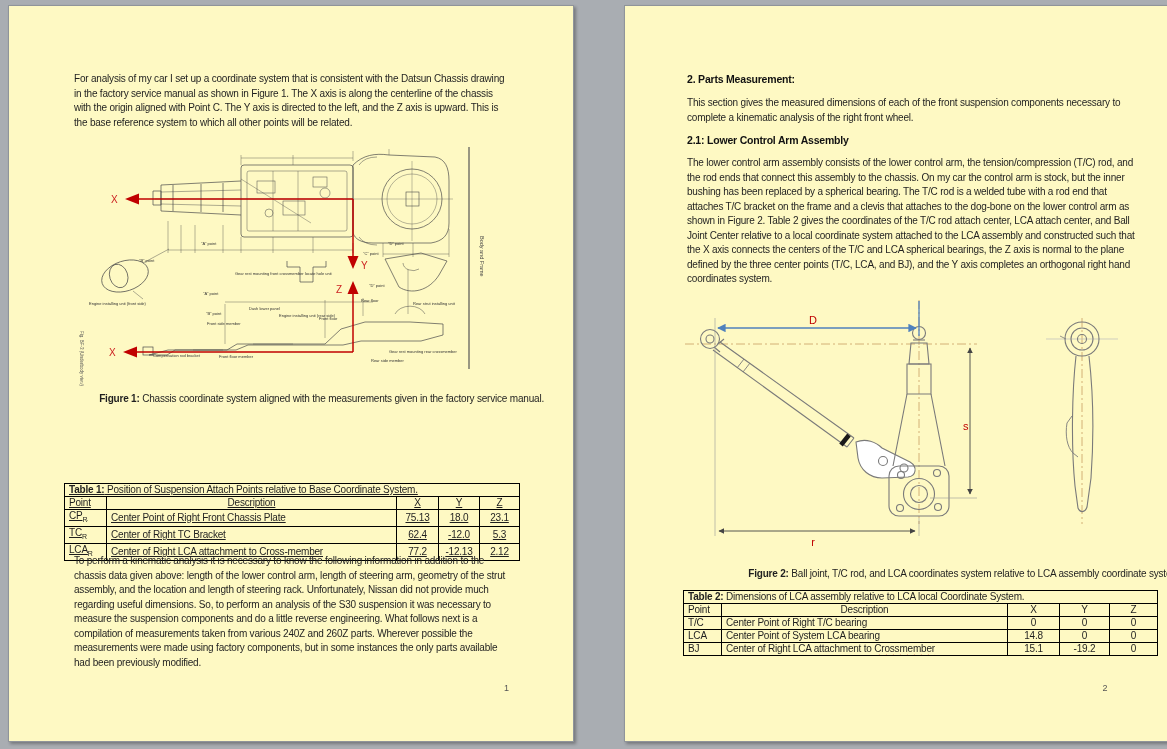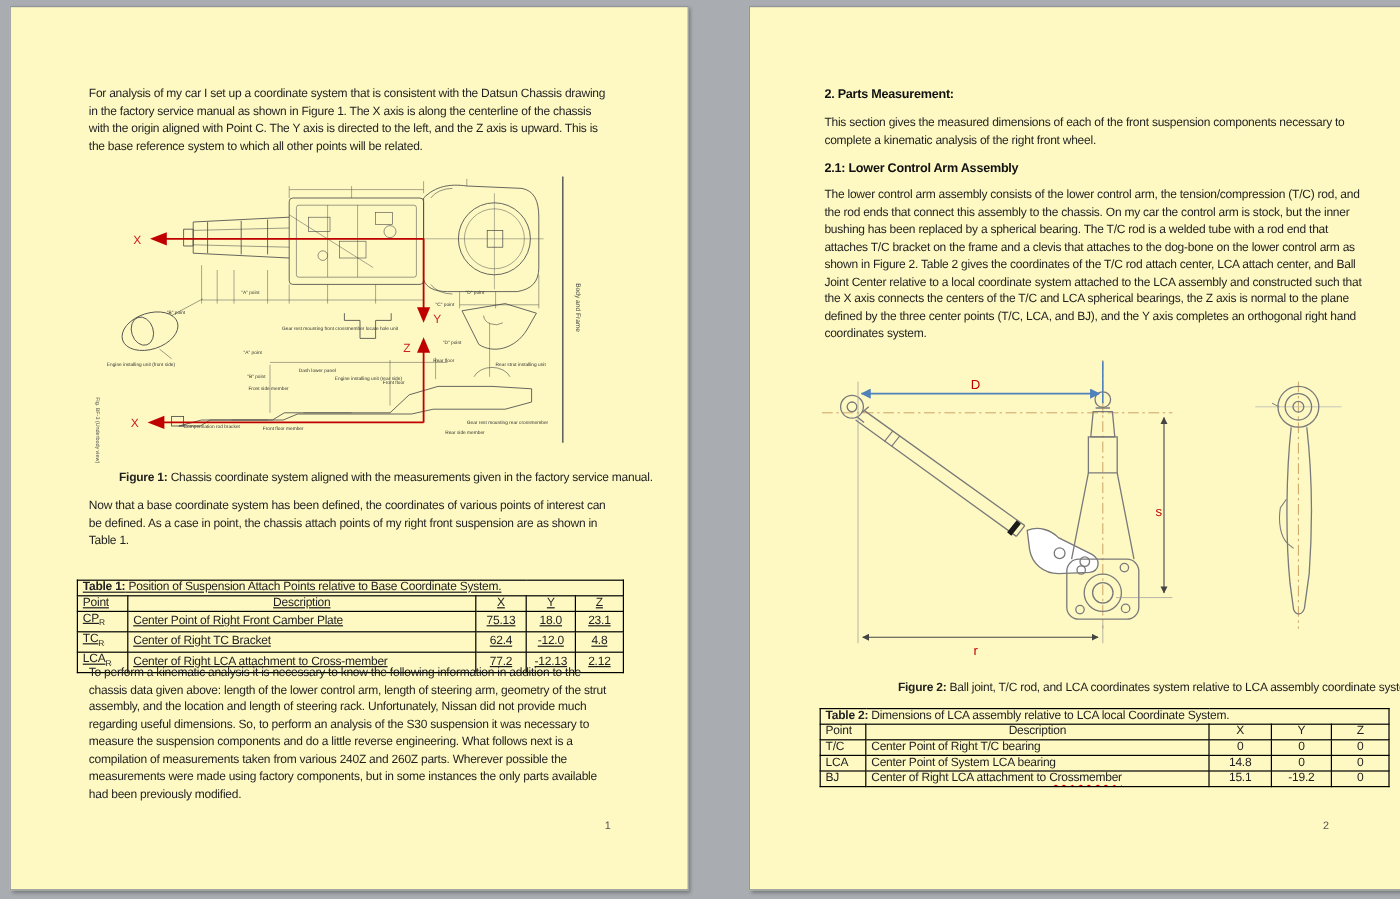--- a/index.html
+++ b/index.html
@@ -139,21 +139,20 @@
         <text x="263" y="152">Z</text>
         <text x="36" y="215">X</text>
       </g>
     </g>
   </svg>
 
   <div class="abs caption" style="left:65px;top:386px;width:470px;">
     <b>Figure 1:</b><span> Chassis coordinate system aligned with the measurements given in the factory service manual.</span>
   </div>
 
-  <div class="abs bodytext" style="left:65px;top:409px;width:438px;">Now that a base coordinate system has been defined, the coordinates of various points of interest can be defined. As a case in point, the chassis attach points of my right front suspension are as shown in Table 1.</div>
 
   <table class="doc abs" style="left:55px;top:477px;width:455px;text-decoration:underline;">
     <colgroup>
         <col style="width:42px">
         <col style="width:290px">
         <col style="width:42px">
         <col style="width:41px">
         <col style="width:40px">
       </colgroup>
     <tbody>
@@ -162,31 +161,31 @@
     </tr>
     <tr>
       <td>Point</td>
       <td class="hdr">Description</td>
       <td class="hdr">X</td>
       <td class="hdr">Y</td>
       <td class="hdr">Z</td>
     </tr>
     <tr>
       <td><span>CP</span><sub>R</sub></td>
-      <td>Center Point of Right Front Camber Plate</td>
+      <td>Center Point of Right Front Chassis Plate</td>
       <td class="num">75.13</td>
       <td class="num">18.0</td>
       <td class="num">23.1</td>
     </tr>
     <tr>
       <td><span>TC</span><sub>R</sub></td>
       <td>Center of Right TC Bracket</td>
       <td class="num">62.4</td>
       <td class="num">-12.0</td>
-      <td class="num">4.8</td>
+      <td class="num">5.3</td>
     </tr>
     <tr>
       <td><span>LCA</span><sub>R</sub></td>
       <td>Center of Right LCA attachment to Cross-member</td>
       <td class="num">77.2</td>
       <td class="num">-12.13</td>
       <td class="num">2.12</td>
     </tr>
   </tbody>
     </table>

